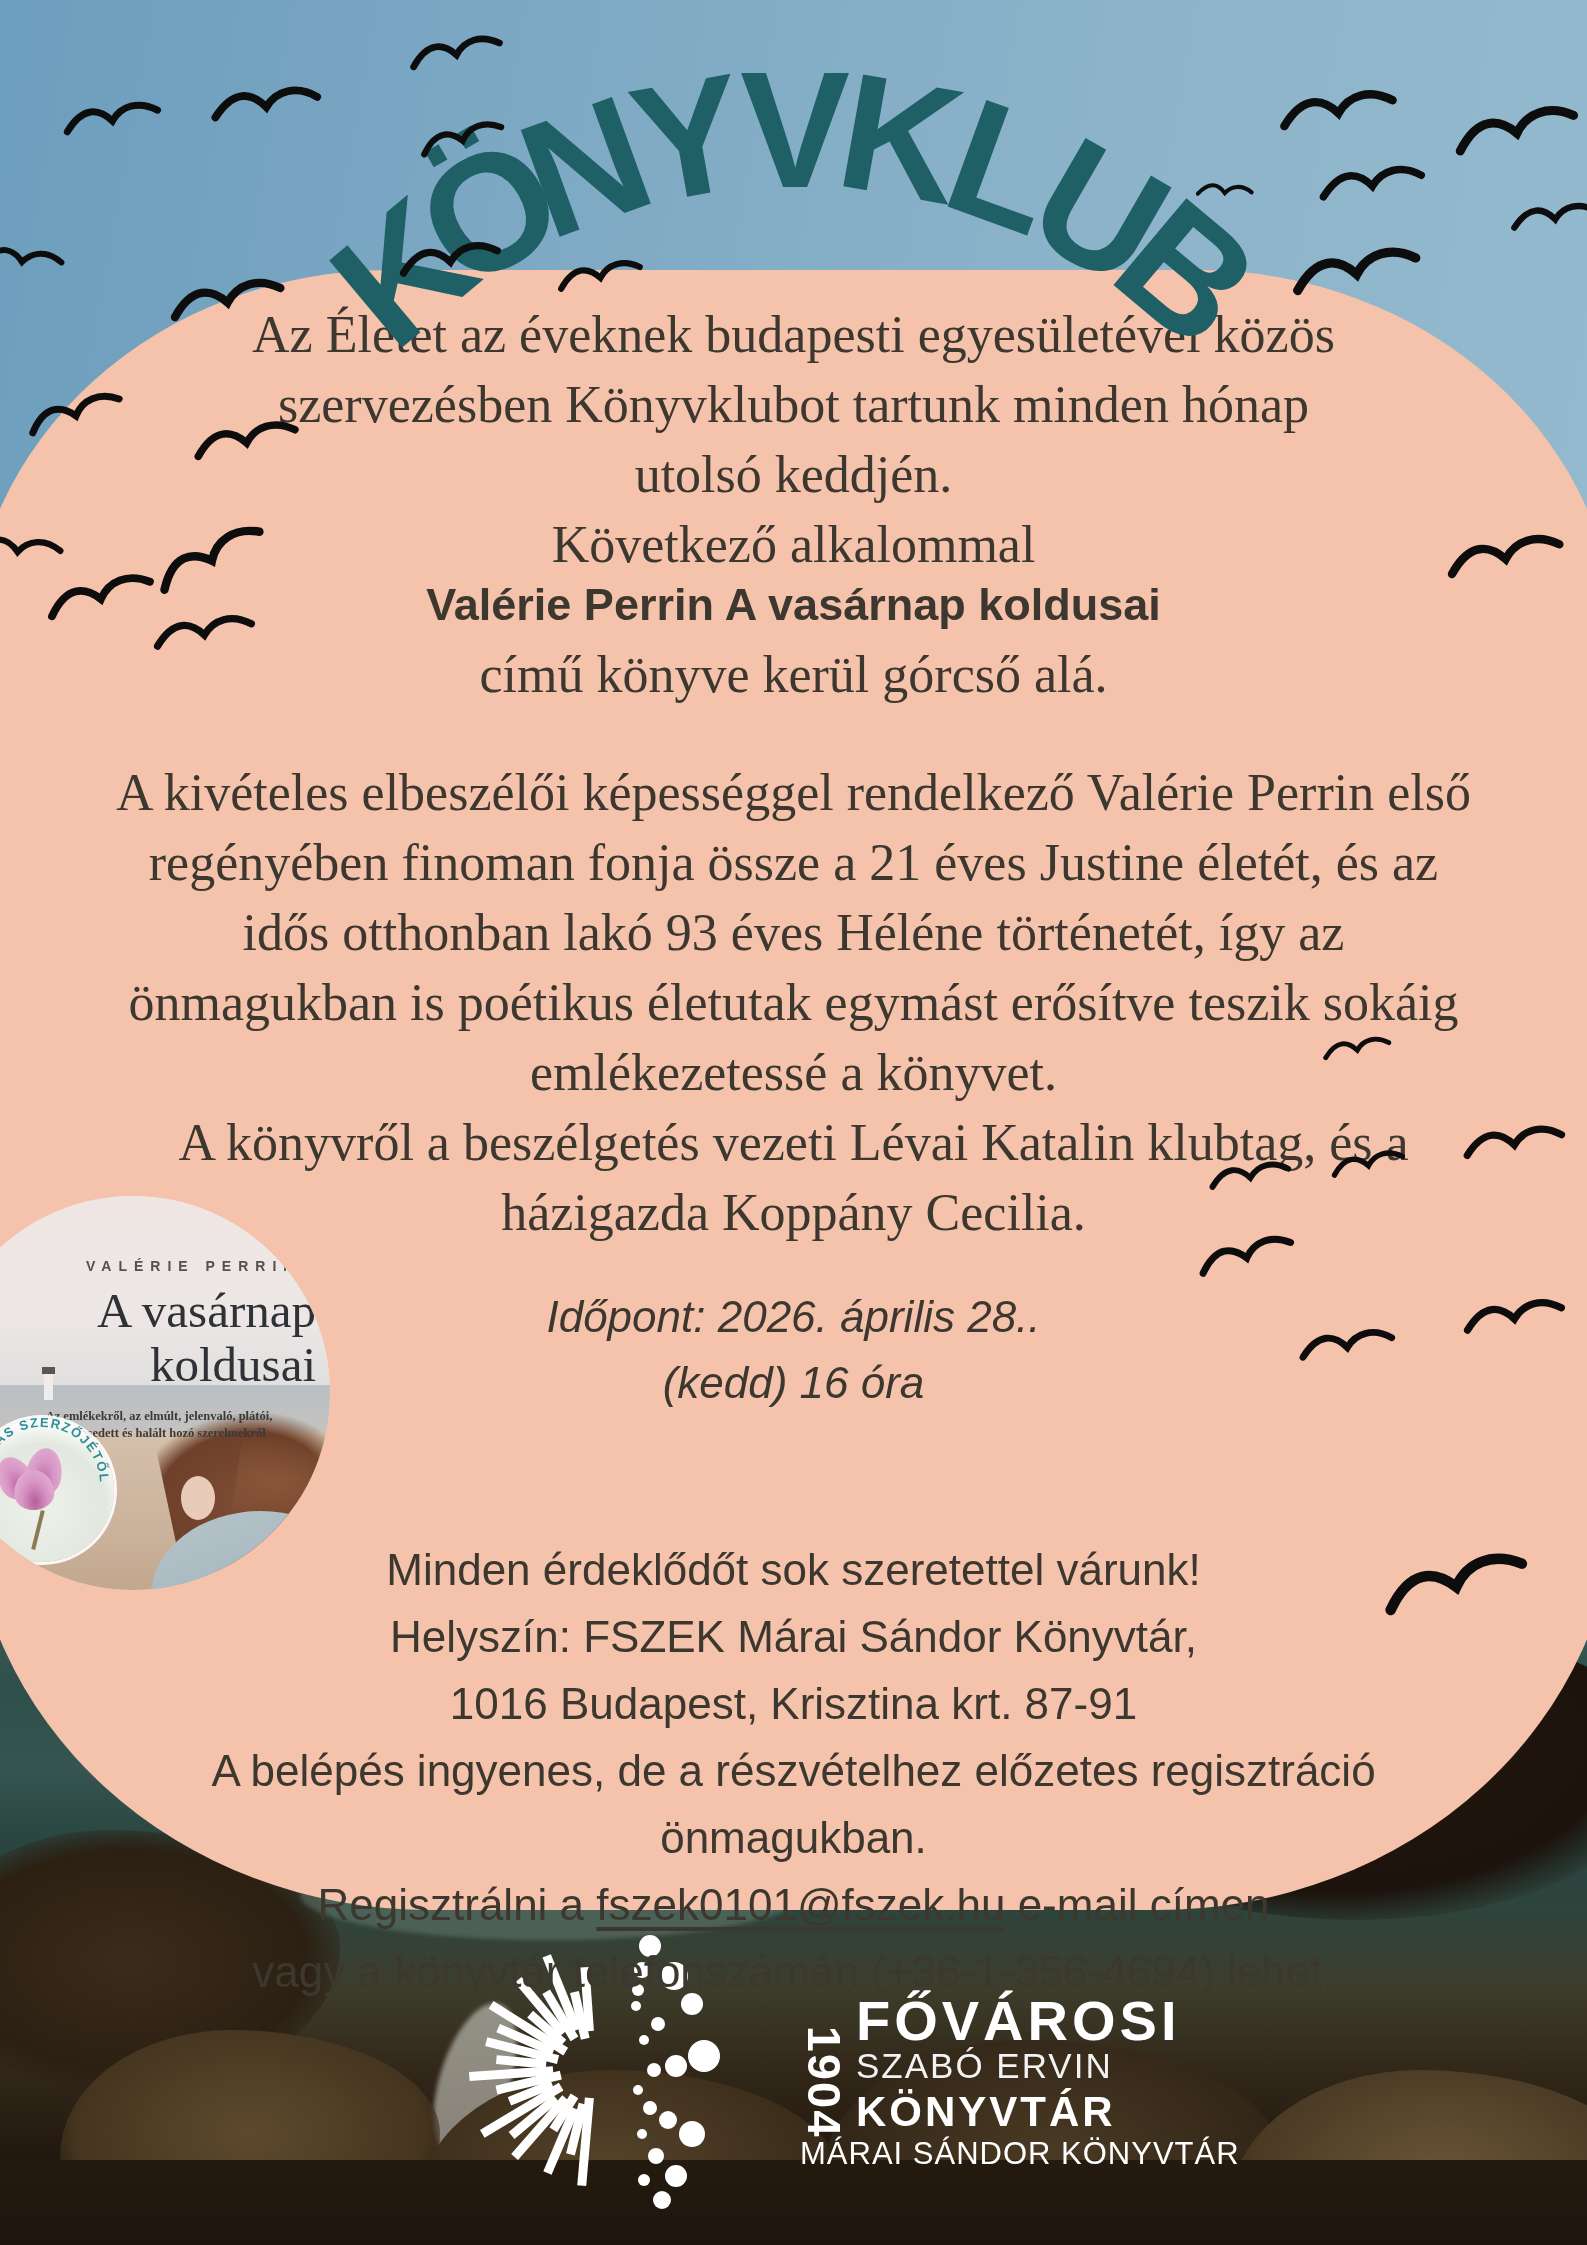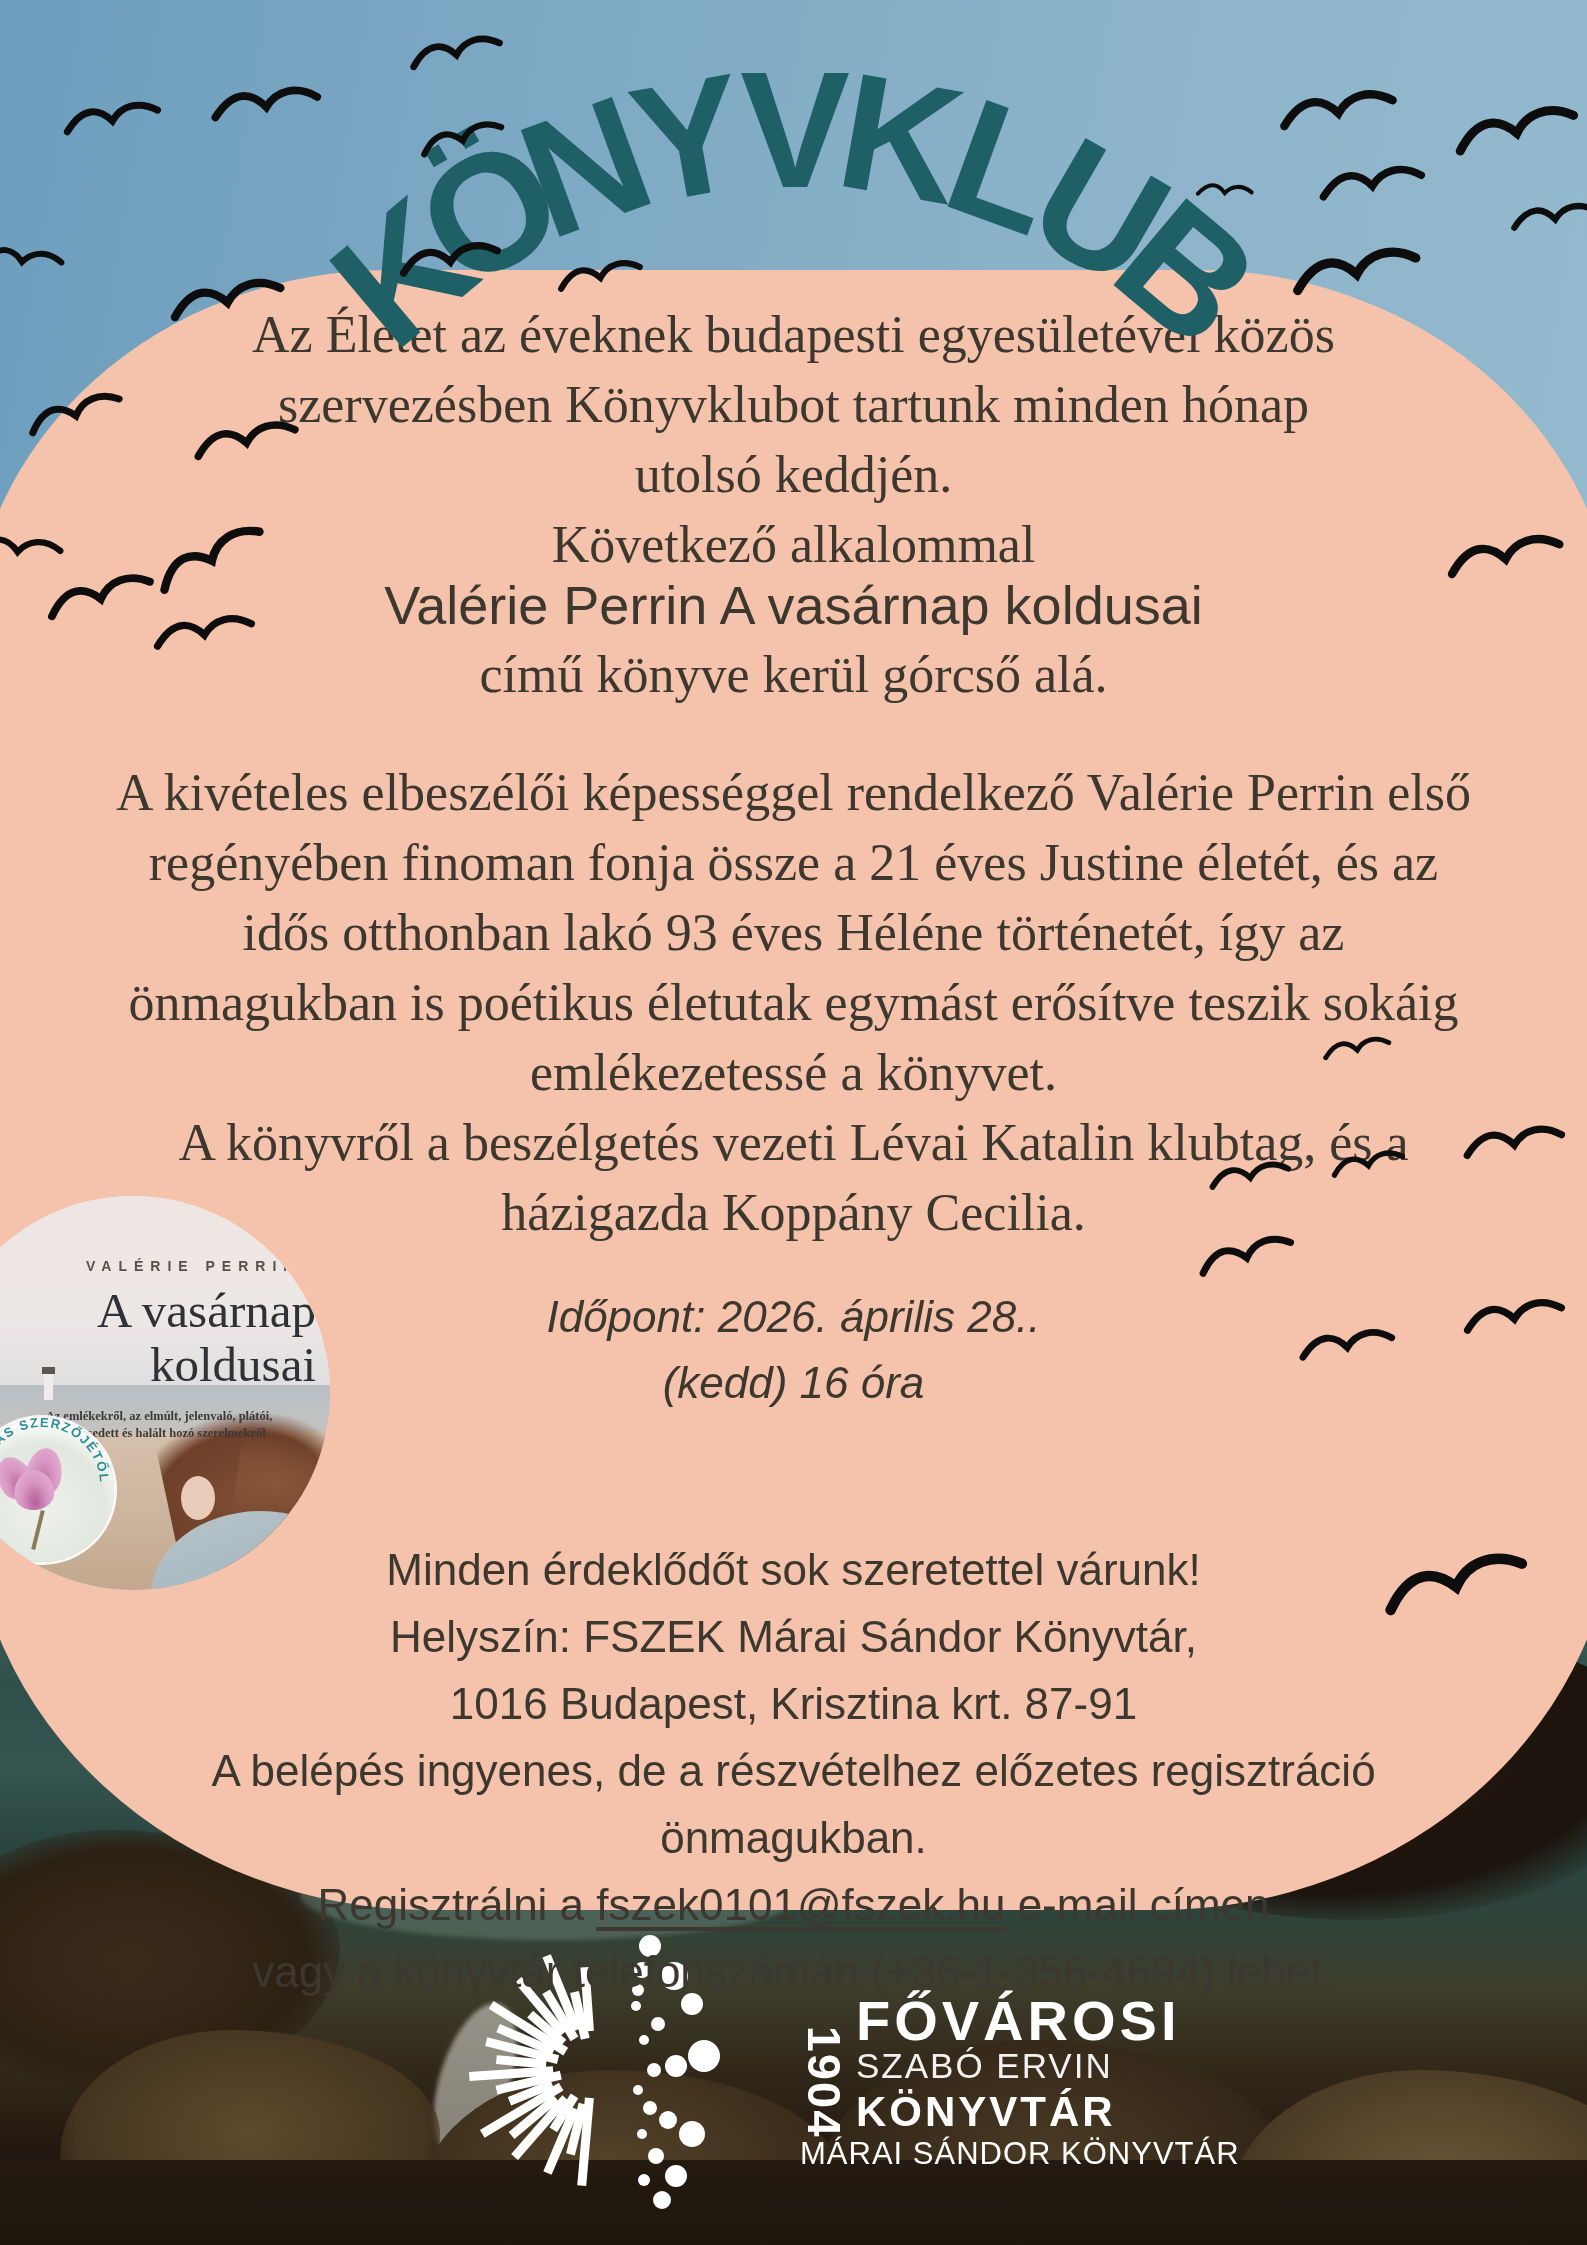--- a/index.html
+++ b/index.html
@@ -19,21 +19,21 @@
          border-radius:420px 420px 460px 460px/380px 380px 420px 420px;}
   
   .arc-title{position:absolute;left:0;top:0;width:1587px;height:500px;z-index:6;}
   .arc-title span{position:absolute;font-size:165px;font-weight:bold;color:#1f5f66;
                   font-family:"Liberation Sans",sans-serif;line-height:1;}
   
   .tblock{position:absolute;left:50%;transform:translateX(-50%);width:1520px;
           text-align:center;color:#3d382f;z-index:5;}
   .tblock div{white-space:nowrap;}
   .t44{font-size:52px;line-height:70px;font-family:Liberation Serif, serif;}
-  .t44b{font-size:54px;line-height:74px;font-weight:normal;}
+  .t44b{font-size:45px;line-height:74px;font-weight:bold;}
   .t44i{font-size:44px;line-height:66px;font-style:italic;}
   .t44c{font-size:44px;line-height:67px;}
   .email{text-decoration:underline;text-underline-offset:7px;color:#3d382f;}
   
   .bird{position:absolute;z-index:7;}
   
   .cover{position:absolute;left:-64px;top:1196px;width:394px;height:394px;border-radius:50%;
          overflow:hidden;z-index:8;background:#e9e2dd;}
   .cover-sky{position:absolute;inset:0;height:58%;
              background:linear-gradient(180deg,#efe6e3 0%,#ece7e6 55%,#d9d9da 100%);}

